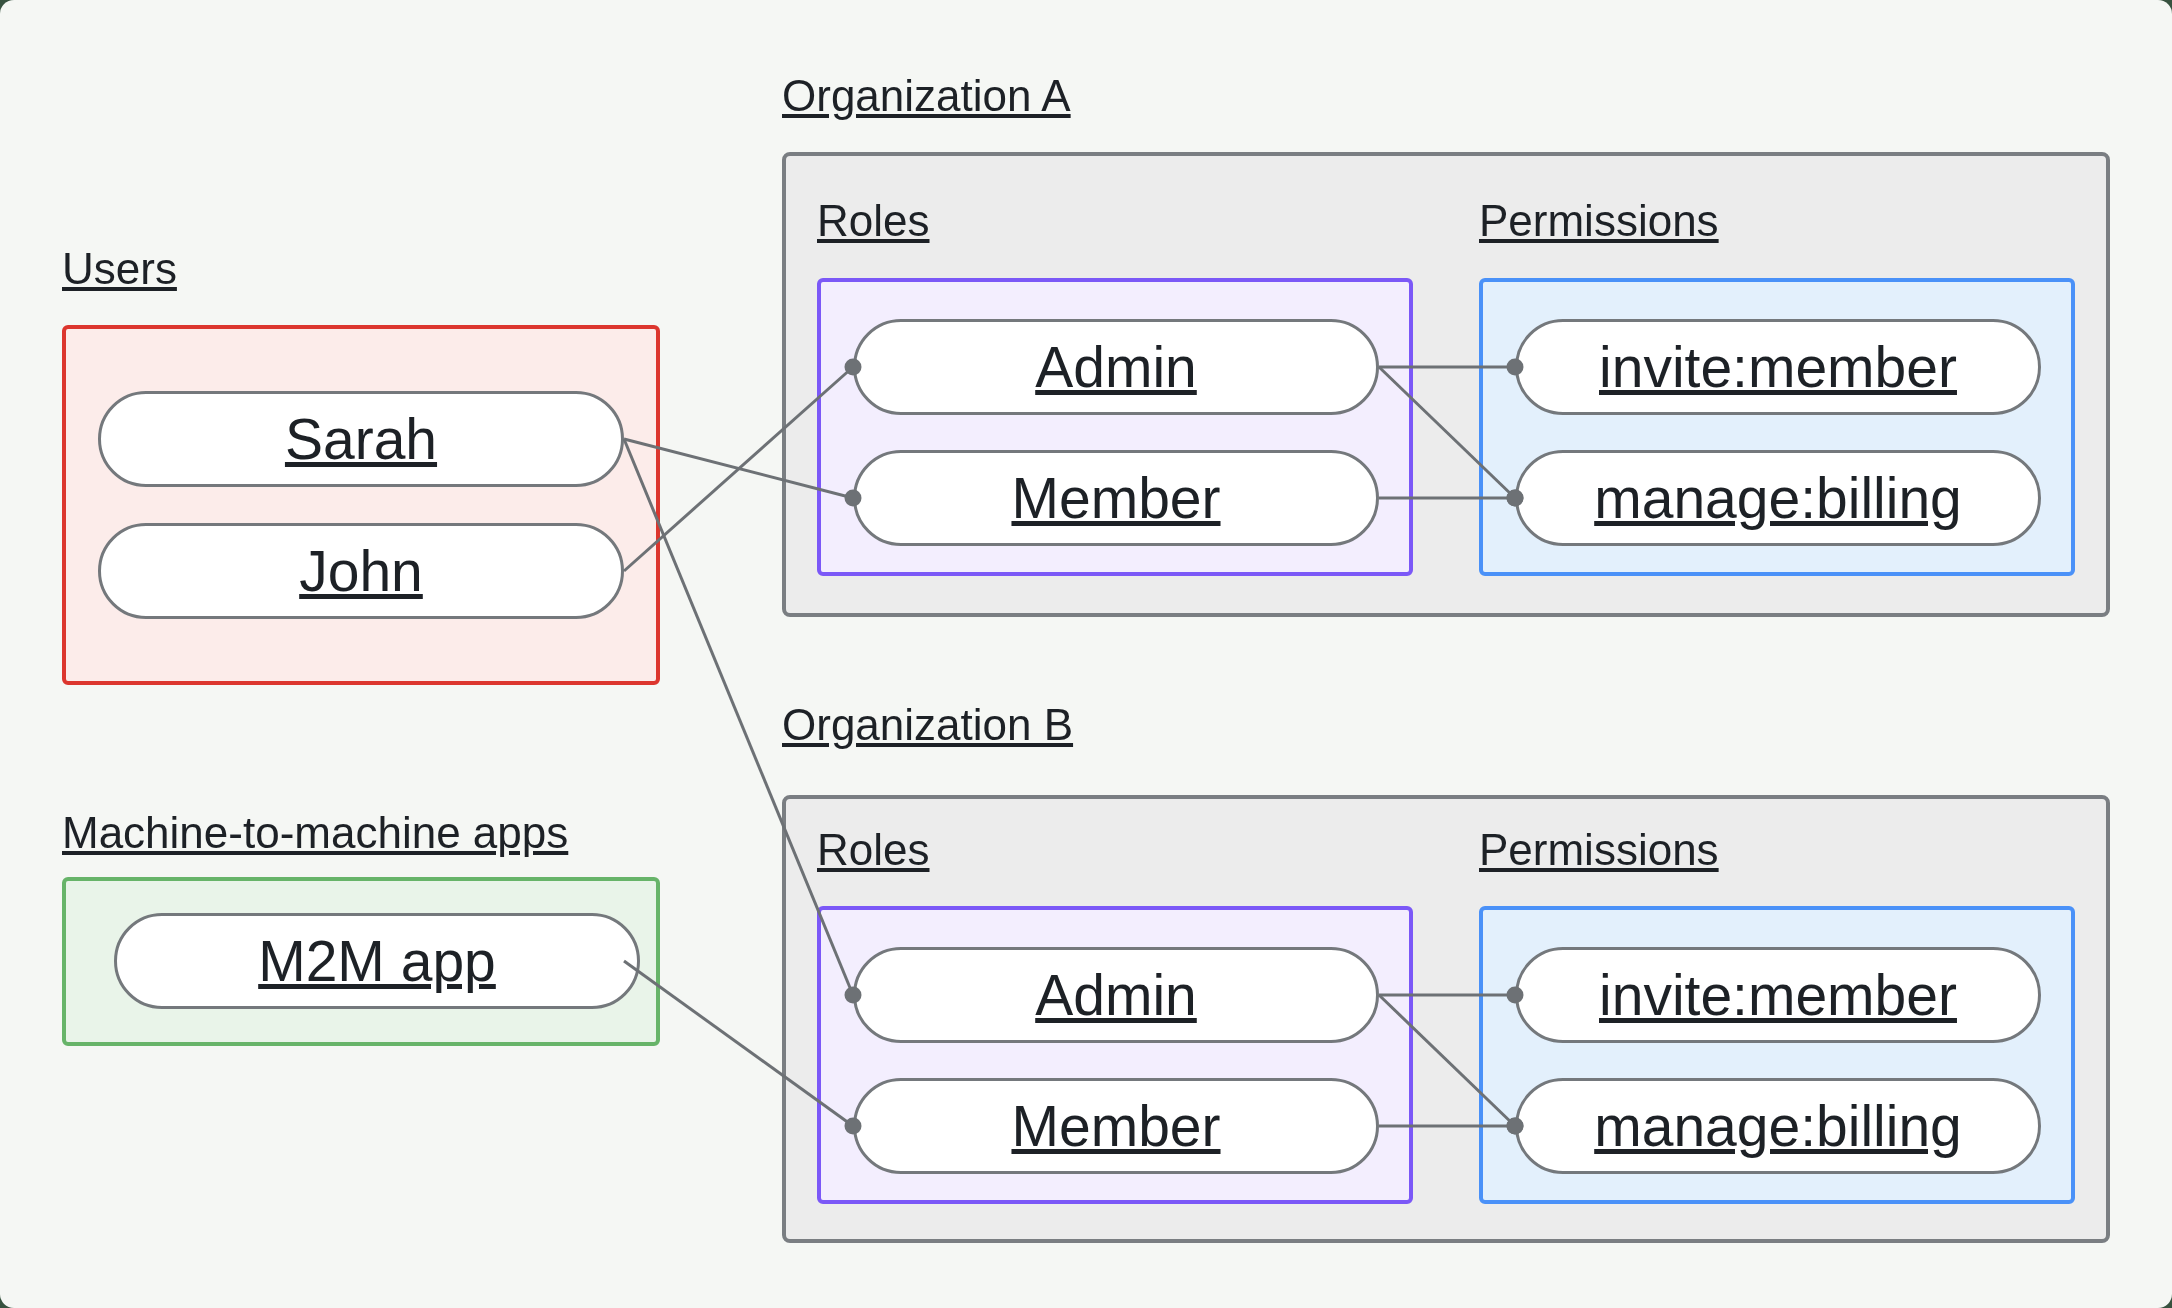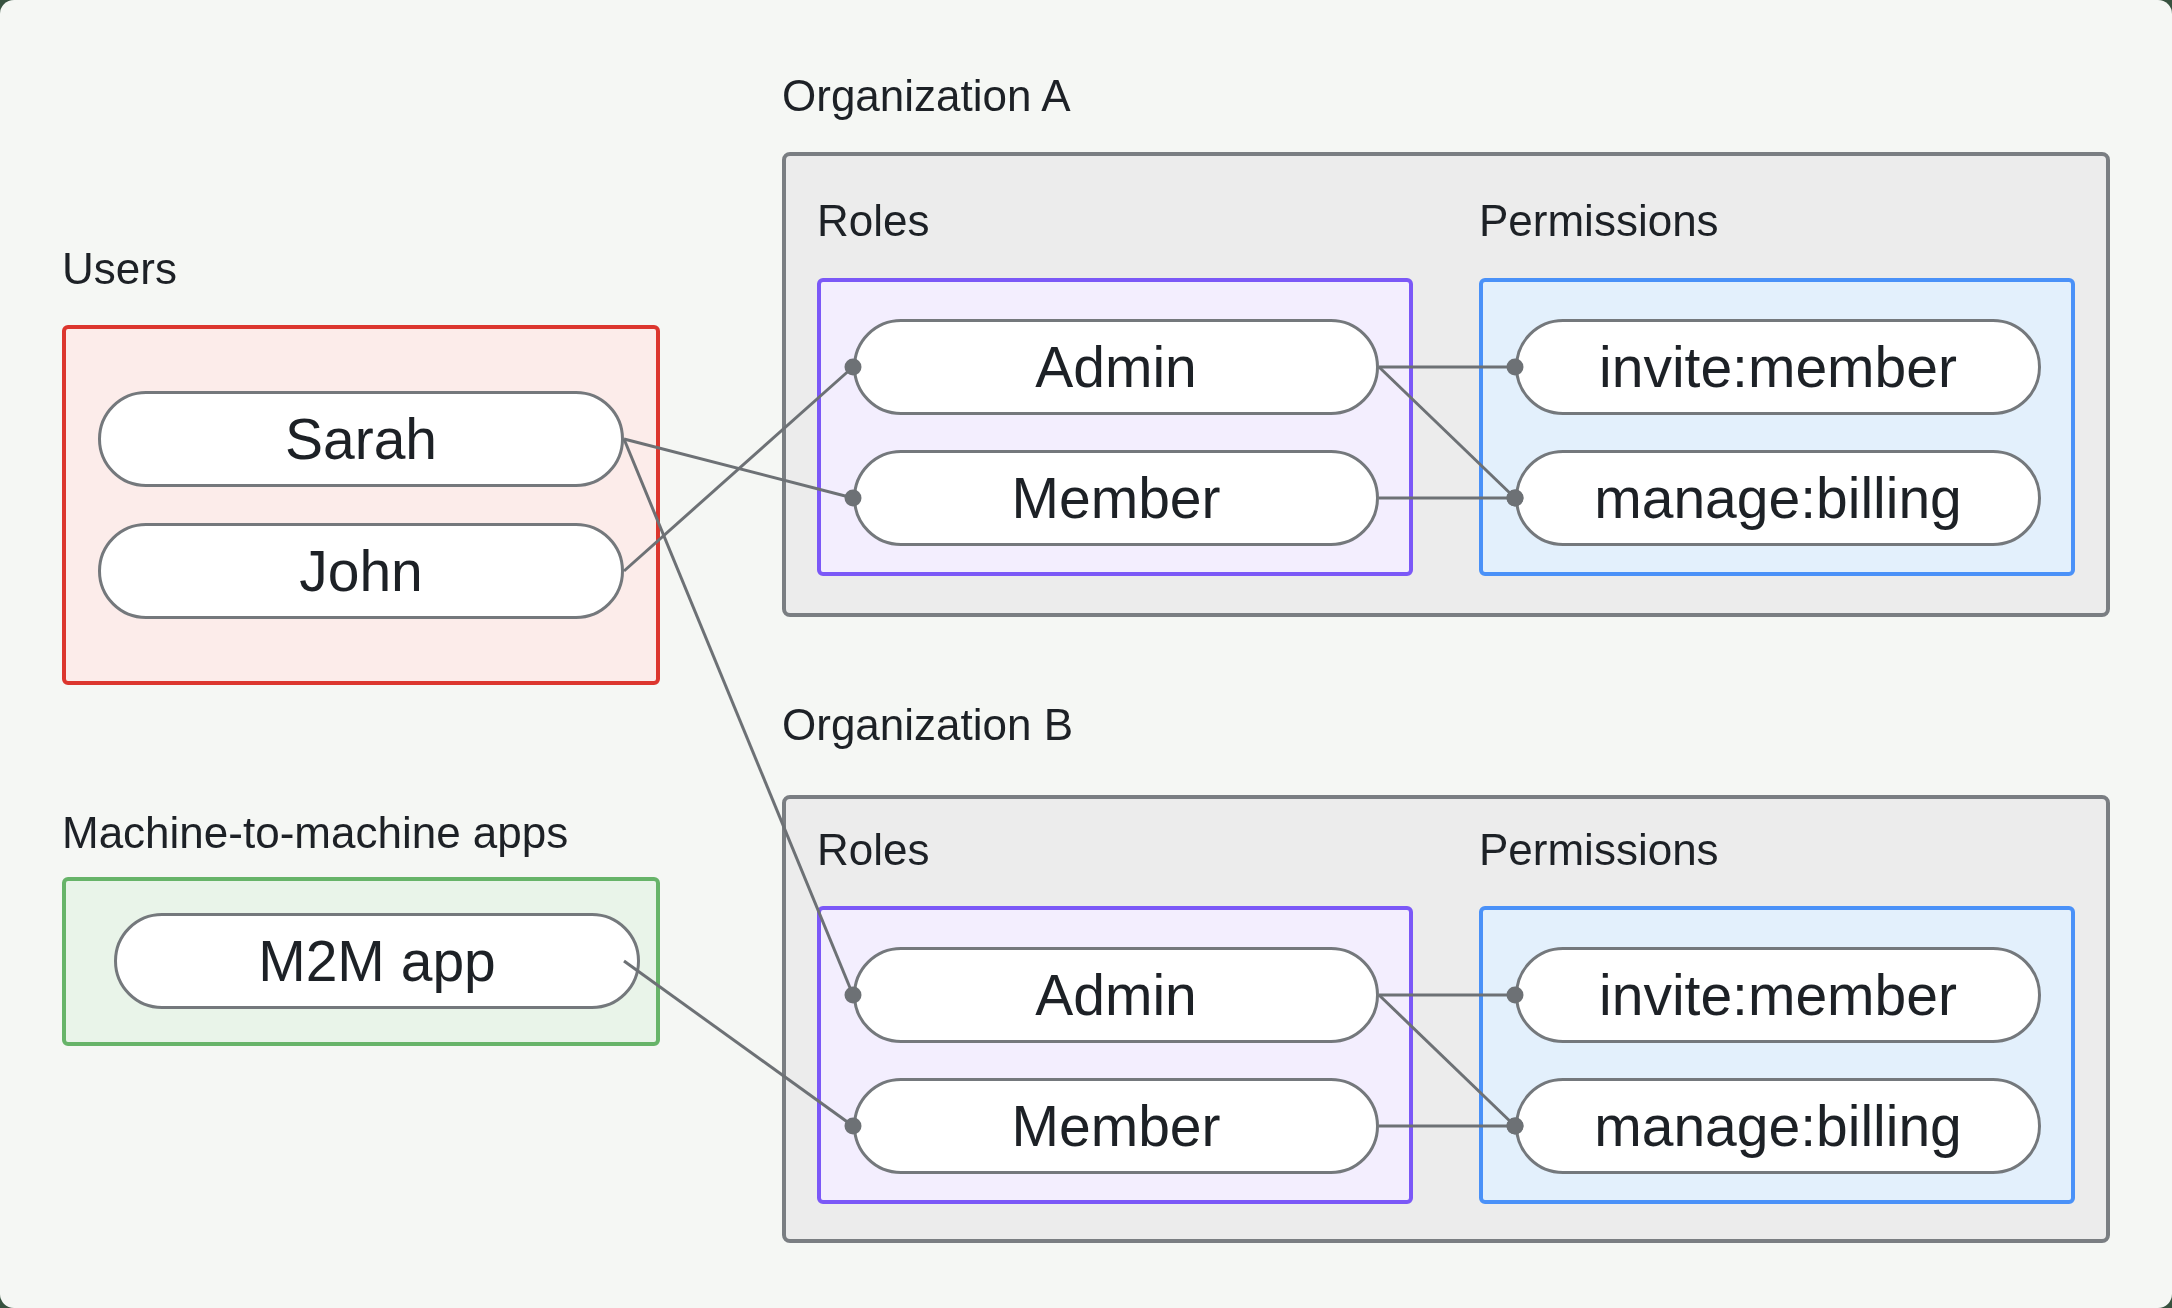--- a/index.html
+++ b/index.html
@@ -19,21 +19,21 @@
     font-family:"Liberation Sans","DejaVu Sans",sans-serif;
     color:var(--text);
   }
   #card{
     position:relative;
     width:2172px;height:1308px;
     background:var(--bg);
     border-radius:14px;
     overflow:hidden;
   }
-  .abs{position:absolute;}
+  .abs{position:absolute;text-decoration:underline;}
   .section-label{
     font-size:44px;font-weight:500;line-height:1.2;color:var(--text);
     white-space:nowrap;
   }
   .group-box{border-radius:6px;}
   .box-users{background:var(--users_fill);border:4px solid var(--users_border);}
   .box-m2m{background:var(--m2m_fill);border:4px solid var(--m2m_border);}
   .org-box{
     background:var(--org_fill);
     border:4px solid var(--org_border);

